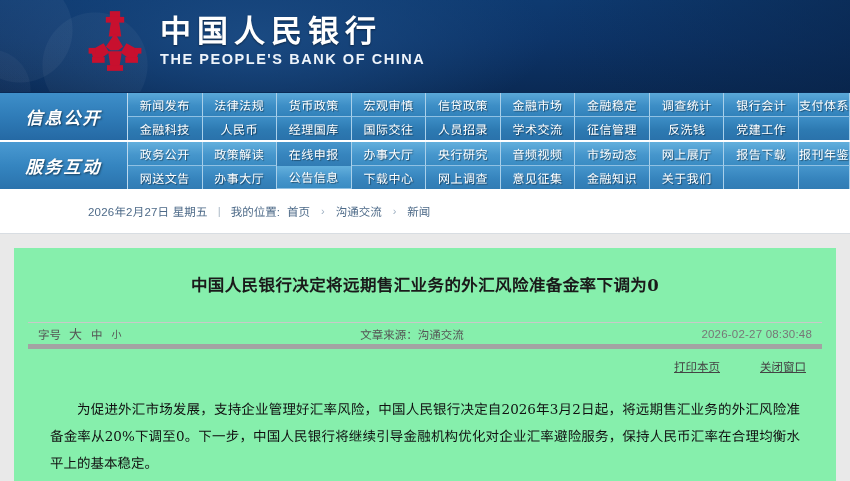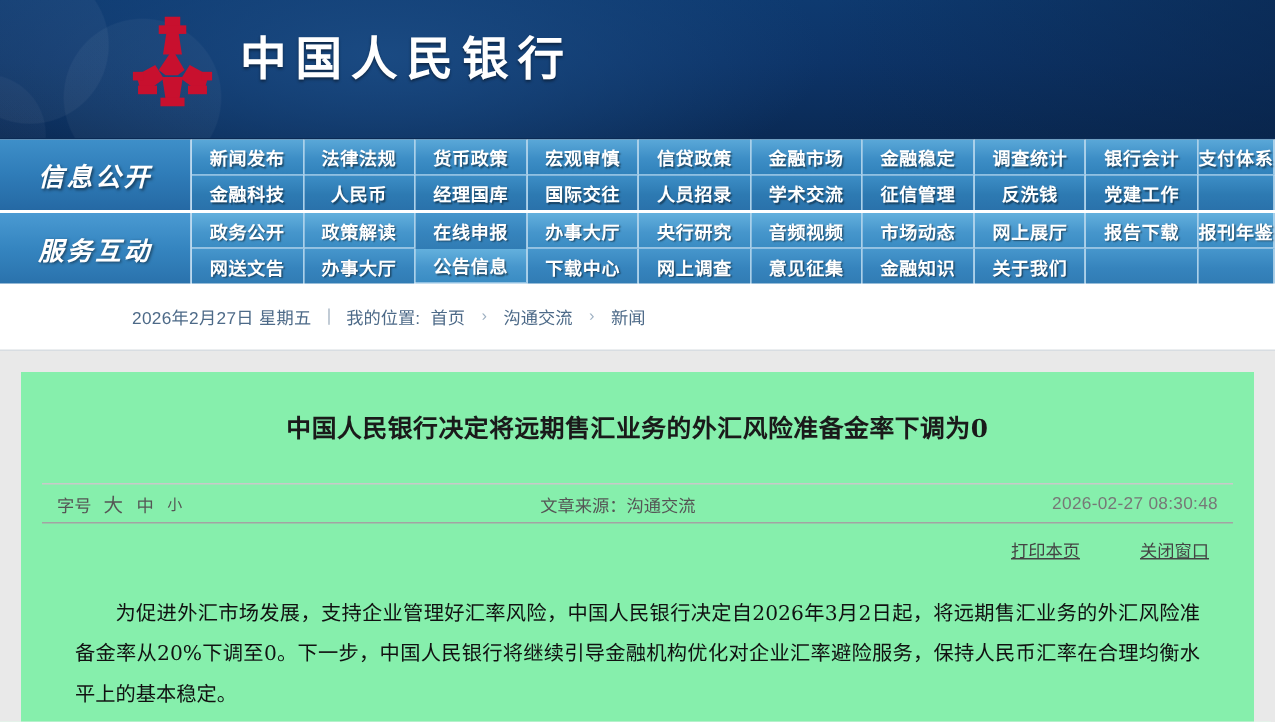--- a/index.html
+++ b/index.html
@@ -104,21 +104,21 @@
     grid-template-rows: 1fr 1fr;
     grid-auto-flow: column;
     grid-template-columns: repeat(9, 1fr);
   }
   .nav-item {
     display: flex;
     align-items: center;
     justify-content: center;
     color: #ffffff;
     font-size: 12px;
-    font-weight: bold;
+    font-weight: normal;
     letter-spacing: 0.5px;
     text-shadow: 1px 1px 1px rgba(0,0,0,0.45);
     border-right: 1px solid #a9d0ea;
     border-bottom: 1px solid #8fc0e2;
     background: linear-gradient(180deg, #5aa8d8 0%, #3d8ec6 55%, #3182bb 100%);
     cursor: pointer;
     white-space: nowrap;
     text-align: center;
   }
   .nav-item.r2 {
@@ -174,21 +174,21 @@
     font-weight: bold;
     color: #1a1a1a;
     padding: 24px 20px 26px;
     letter-spacing: 0.4px;
   }
 
   .meta-row {
     display: flex;
     align-items: center;
     border-top: 1px solid #c9c9c9;
-    border-bottom: 1px solid #a3a3a3;
+    border-bottom: 5px solid #a3a3a3;
     height: 27px;
     padding: 0 10px;
     font-size: 11.5px;
     color: #555555;
   }
   .meta-left {
     flex: 0 0 auto;
     display: flex;
     align-items: center;
     gap: 7px;
@@ -256,20 +256,21 @@
         <rect x="10" y="82" width="22" height="10"></rect>
         <polygon points="92,70 70,58 60,74 76,86 88,84"></polygon>
         <rect x="84" y="66" width="12" height="10"></rect>
         <rect x="68" y="82" width="22" height="10"></rect>
         <polygon points="38,72 62,72 58,98 42,98"></polygon>
         <rect x="36" y="96" width="28" height="10"></rect>
       </g>
     </svg>
     <div class="brand-text">
       <div class="brand-cn">中国人民银行</div>
+      <div class="brand-en">THE PEOPLE'S BANK OF CHINA</div>
     </div>
   </div>
 </div>
 
 <div class="nav-wrap">
 
   <div class="nav-block first">
     <div class="nav-title">信息公开</div>
     <div class="nav-grid">
       <div class="nav-item">新闻发布</div>

